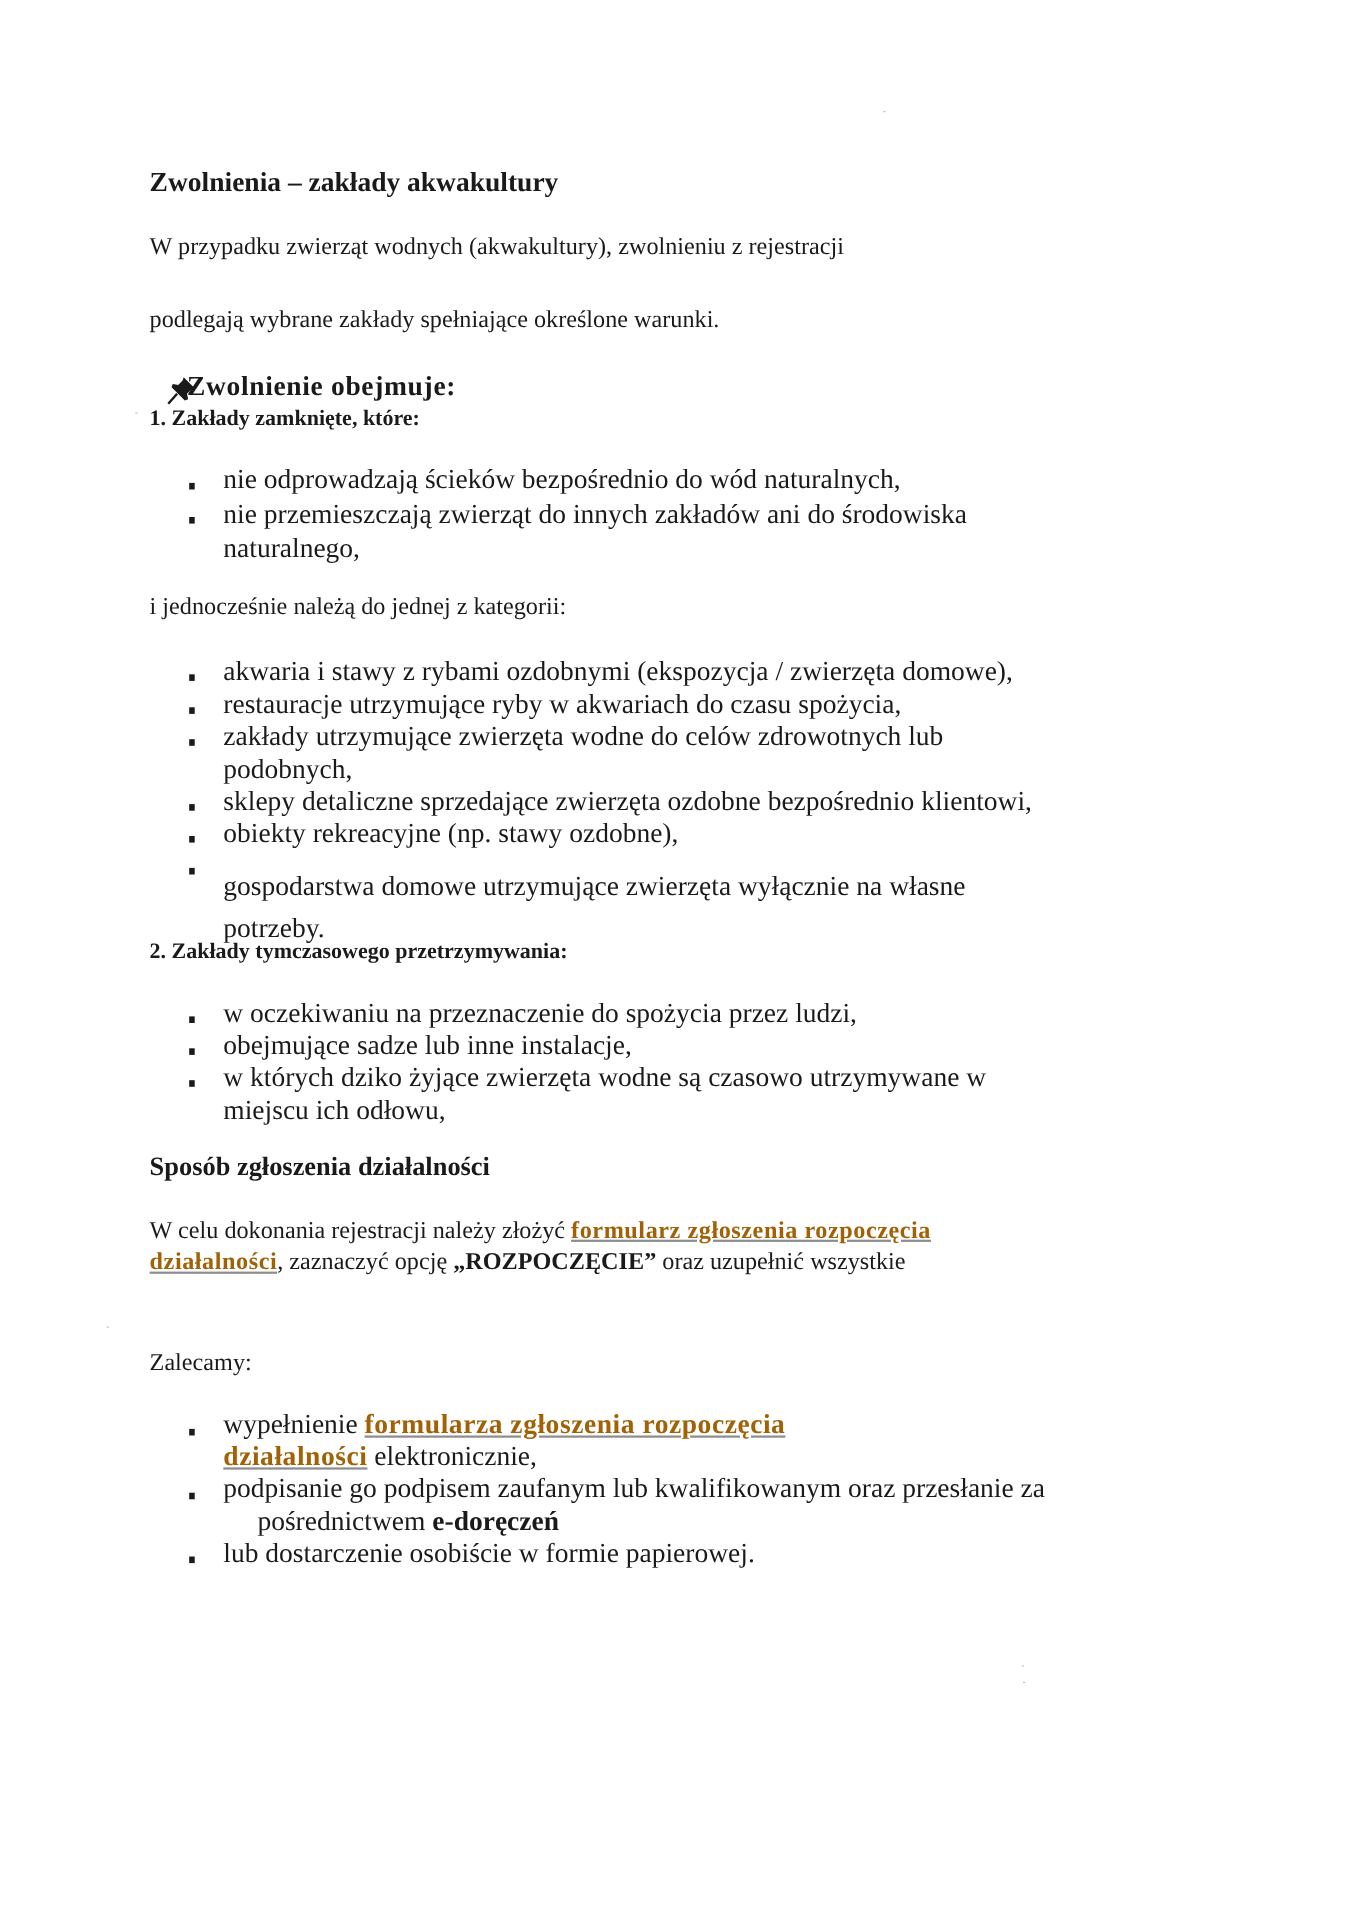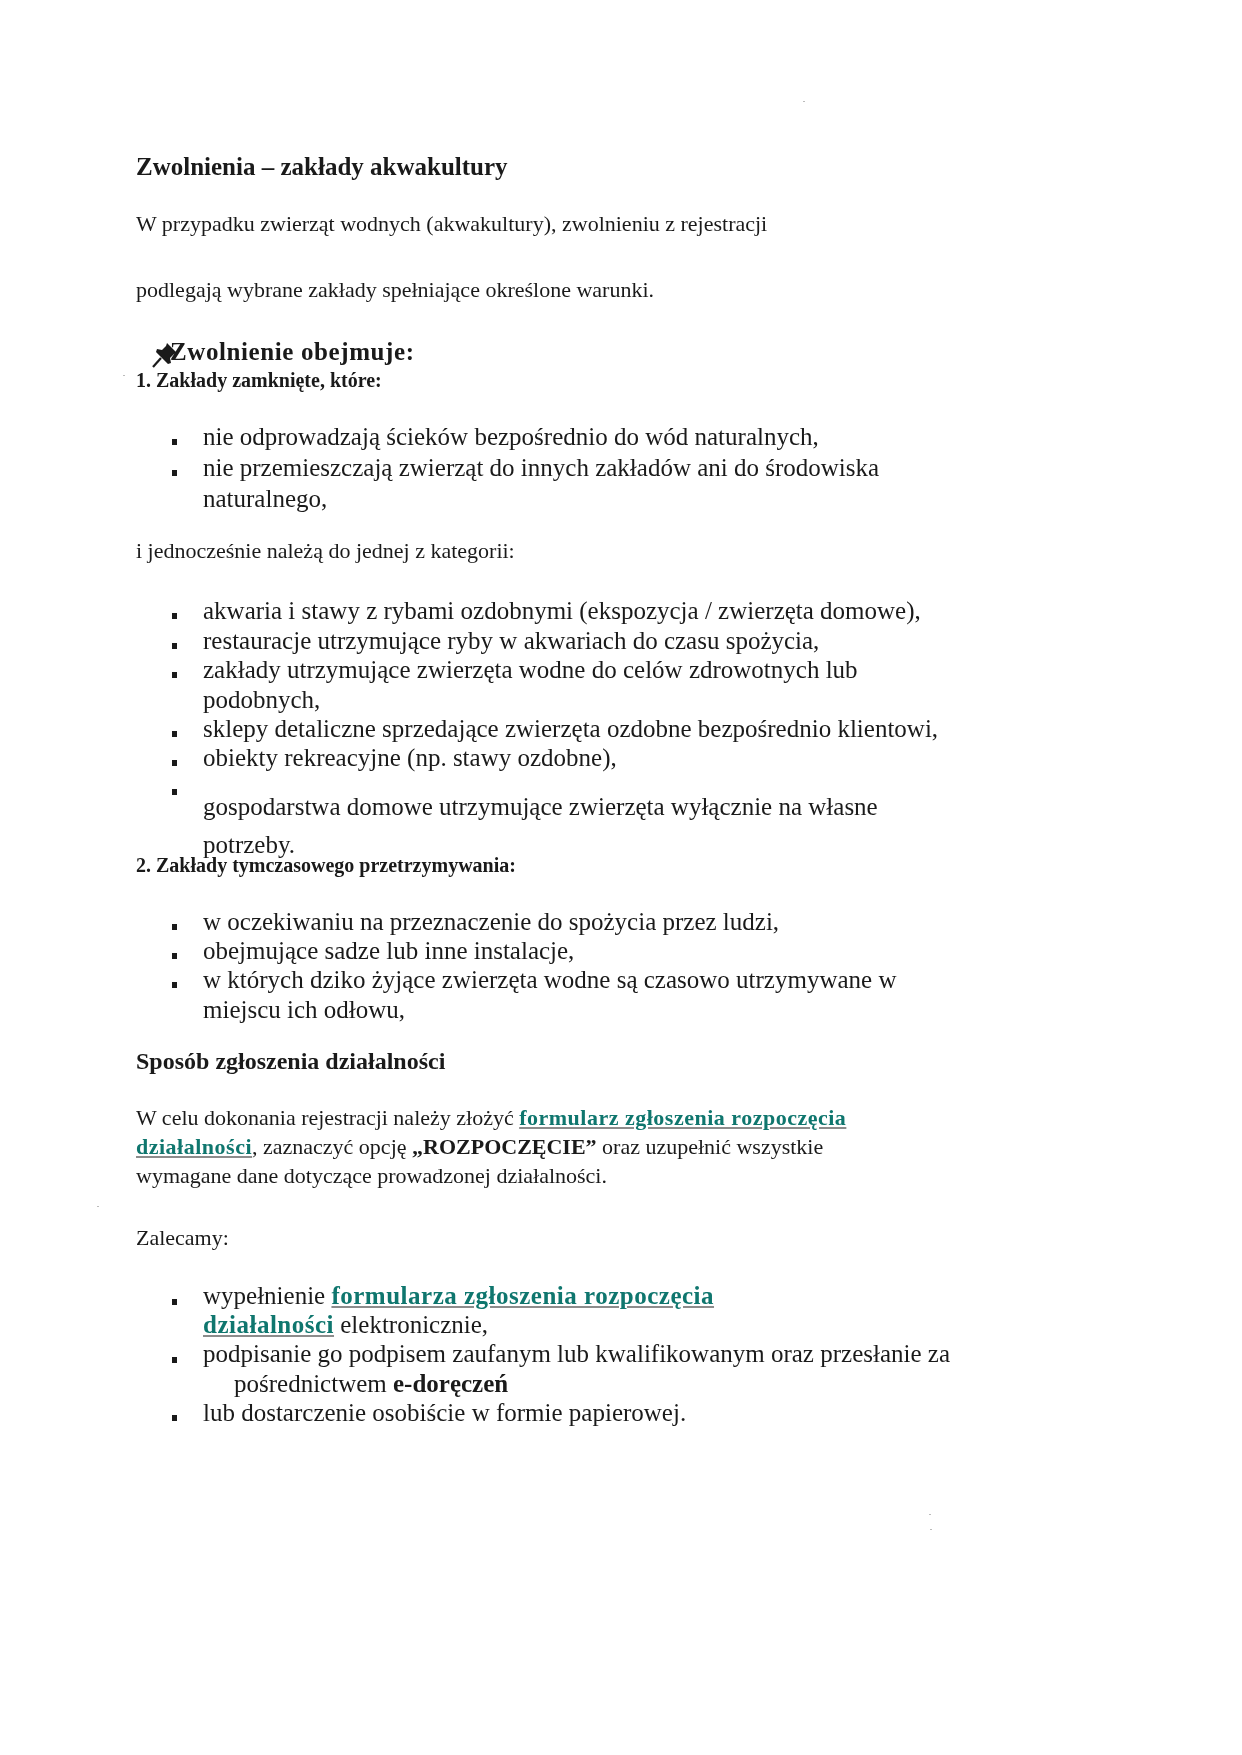--- a/index.html
+++ b/index.html
@@ -12,21 +12,21 @@
   .abs { position: absolute; white-space: nowrap; }
   .h1 { font-weight: bold; font-size: 25px; }
   .body { font-size: 22px; line-height: 30px; }
   .h-sub { font-weight: bold; font-size: 20px; }
   .h-pin { font-weight: bold; font-size: 25px; letter-spacing: 0.6px; }
   .bullet {
     position: absolute; width: 5px; height: 6px; background: #1a1a1a;
   }
   .li { position: absolute; left: 203px; font-size: 25px; line-height: 31px; white-space: nowrap; }
   .link {
-    color: #0f766e; text-decoration: underline; text-decoration-color: #8c8c8c;
+    color: #a16207; text-decoration: underline; text-decoration-color: #8c8c8c;
     font-weight: bold; letter-spacing: 0.5px; cursor: pointer;
   }
   .bold { font-weight: bold; }
   .pin { position: absolute; left: 150px; top: 329px; width: 30px; height: 30px; }
   .speck { position: absolute; width: 2px; height: 1px; background: #bbb; }
 </style>
 </head>
 <body>
 
 <div class="page">
@@ -98,21 +98,20 @@
   </div>
 
   <div class="abs h1" style="left:136px;top:1037px;font-size:24px;">Sposób zgłoszenia działalności</div>
 
   <div class="abs body" style="left:136px;top:1092px;">
     <span>W celu dokonania rejestracji należy złożyć </span><span class="link">formularz zgłoszenia rozpoczęcia</span>
   </div>
   <div class="abs body" style="left:136px;top:1121px;">
     <span class="link">działalności</span><span>, zaznaczyć opcję </span><span class="bold">„ROZPOCZĘCIE”</span><span> oraz uzupełnić wszystkie</span>
   </div>
-  <div class="abs body" style="left:136px;top:1150px;">wymagane dane dotyczące prowadzonej działalności.</div>
 
   <div class="abs body" style="left:136px;top:1212px;">Zalecamy:</div>
 
   <div>
     <div class="bullet" style="left:172px;top:1288px;"></div>
     <div class="li" style="top:1269px;">
       <span>wypełnienie </span><span class="link">formularza zgłoszenia rozpoczęcia</span>
     </div>
     <div class="li" style="top:1298px;">
       <span class="link">działalności</span><span> elektronicznie,</span>

